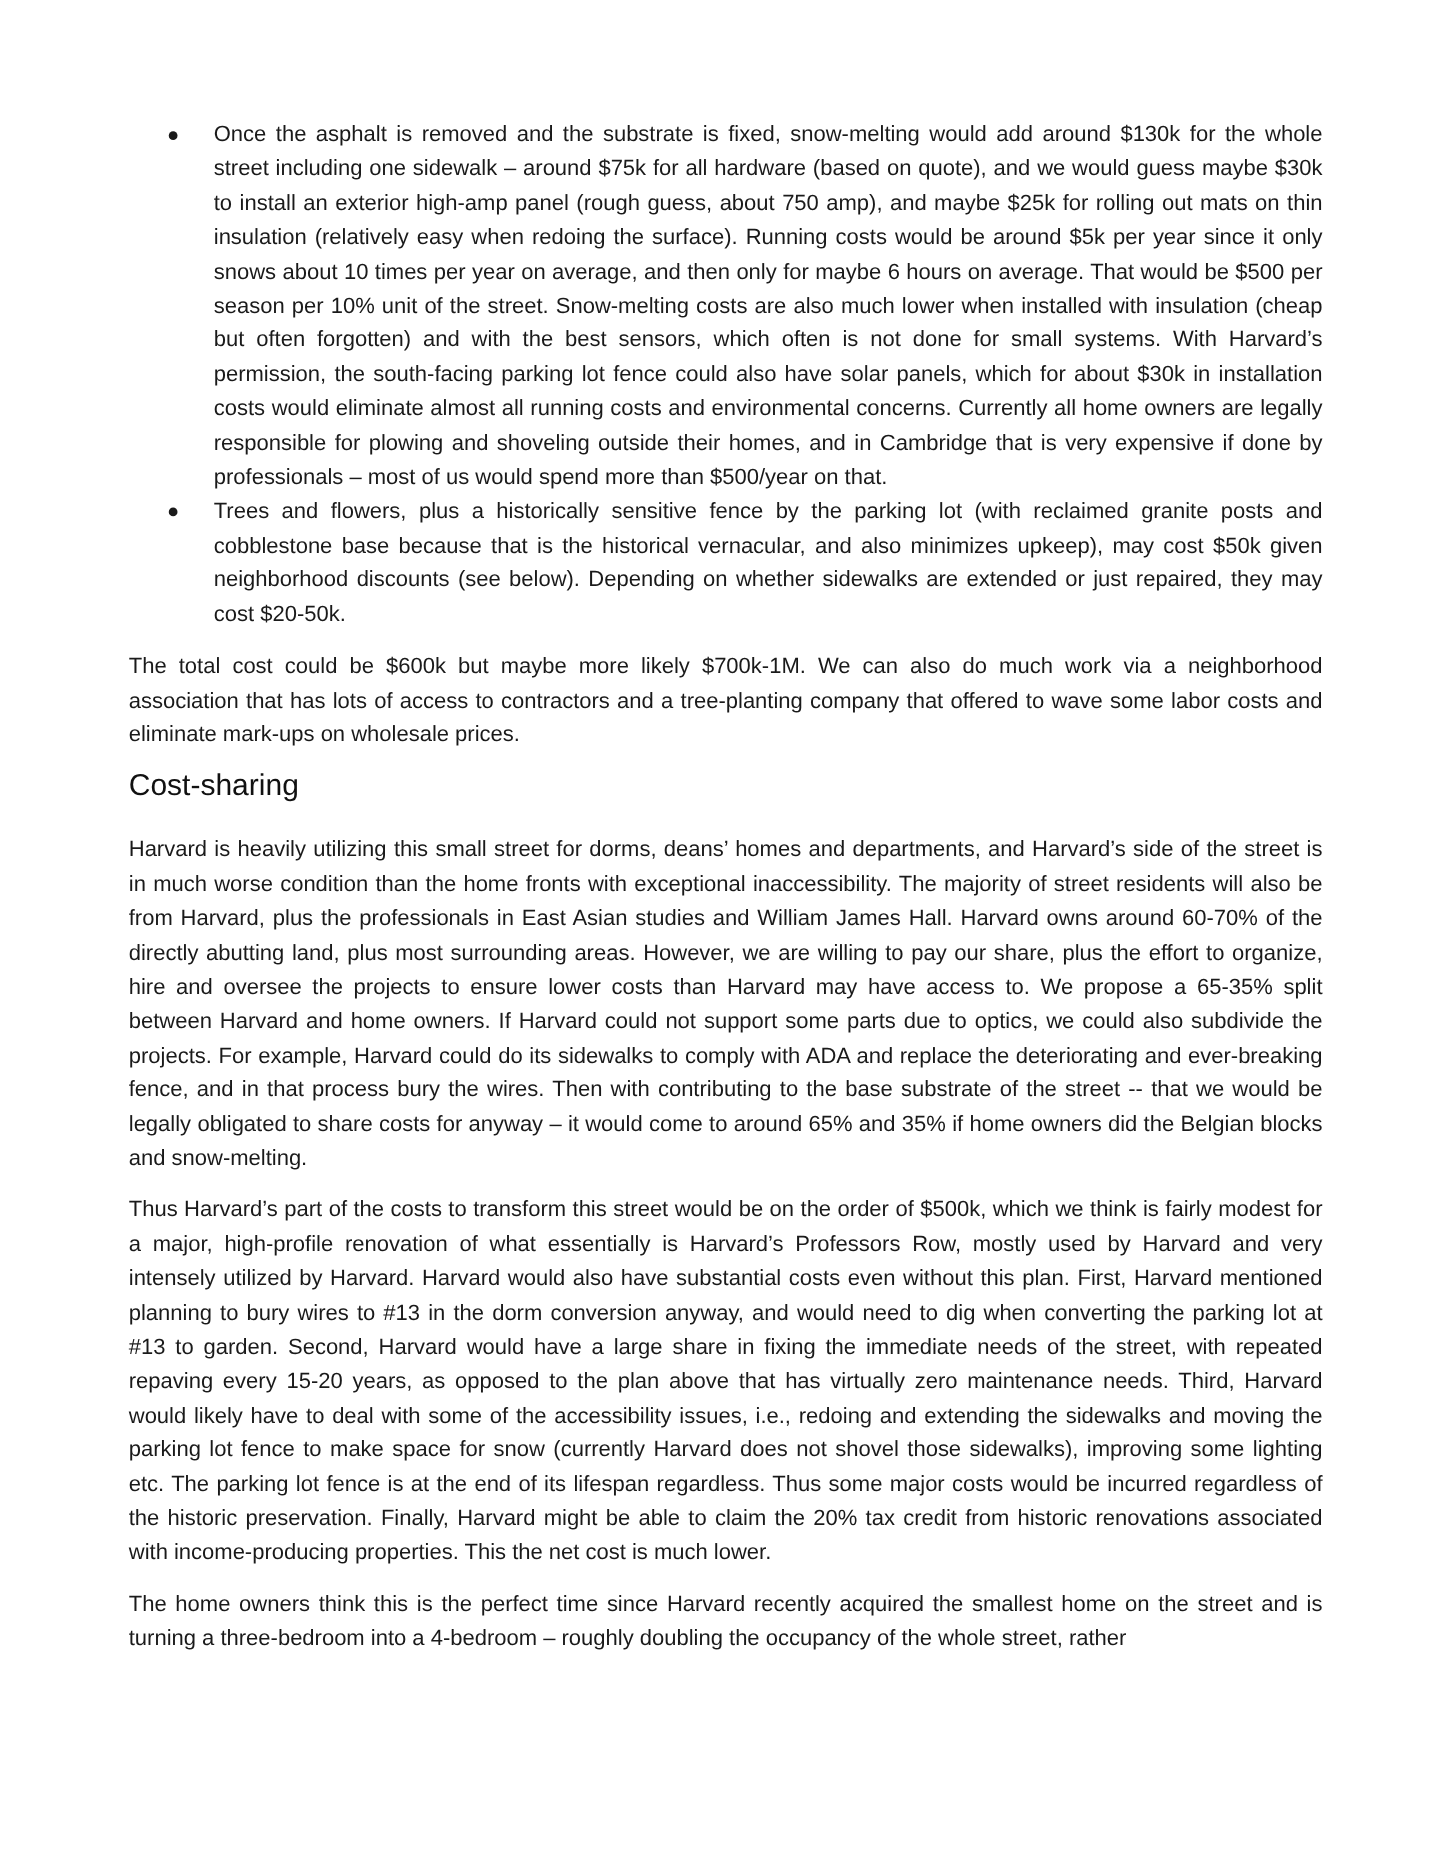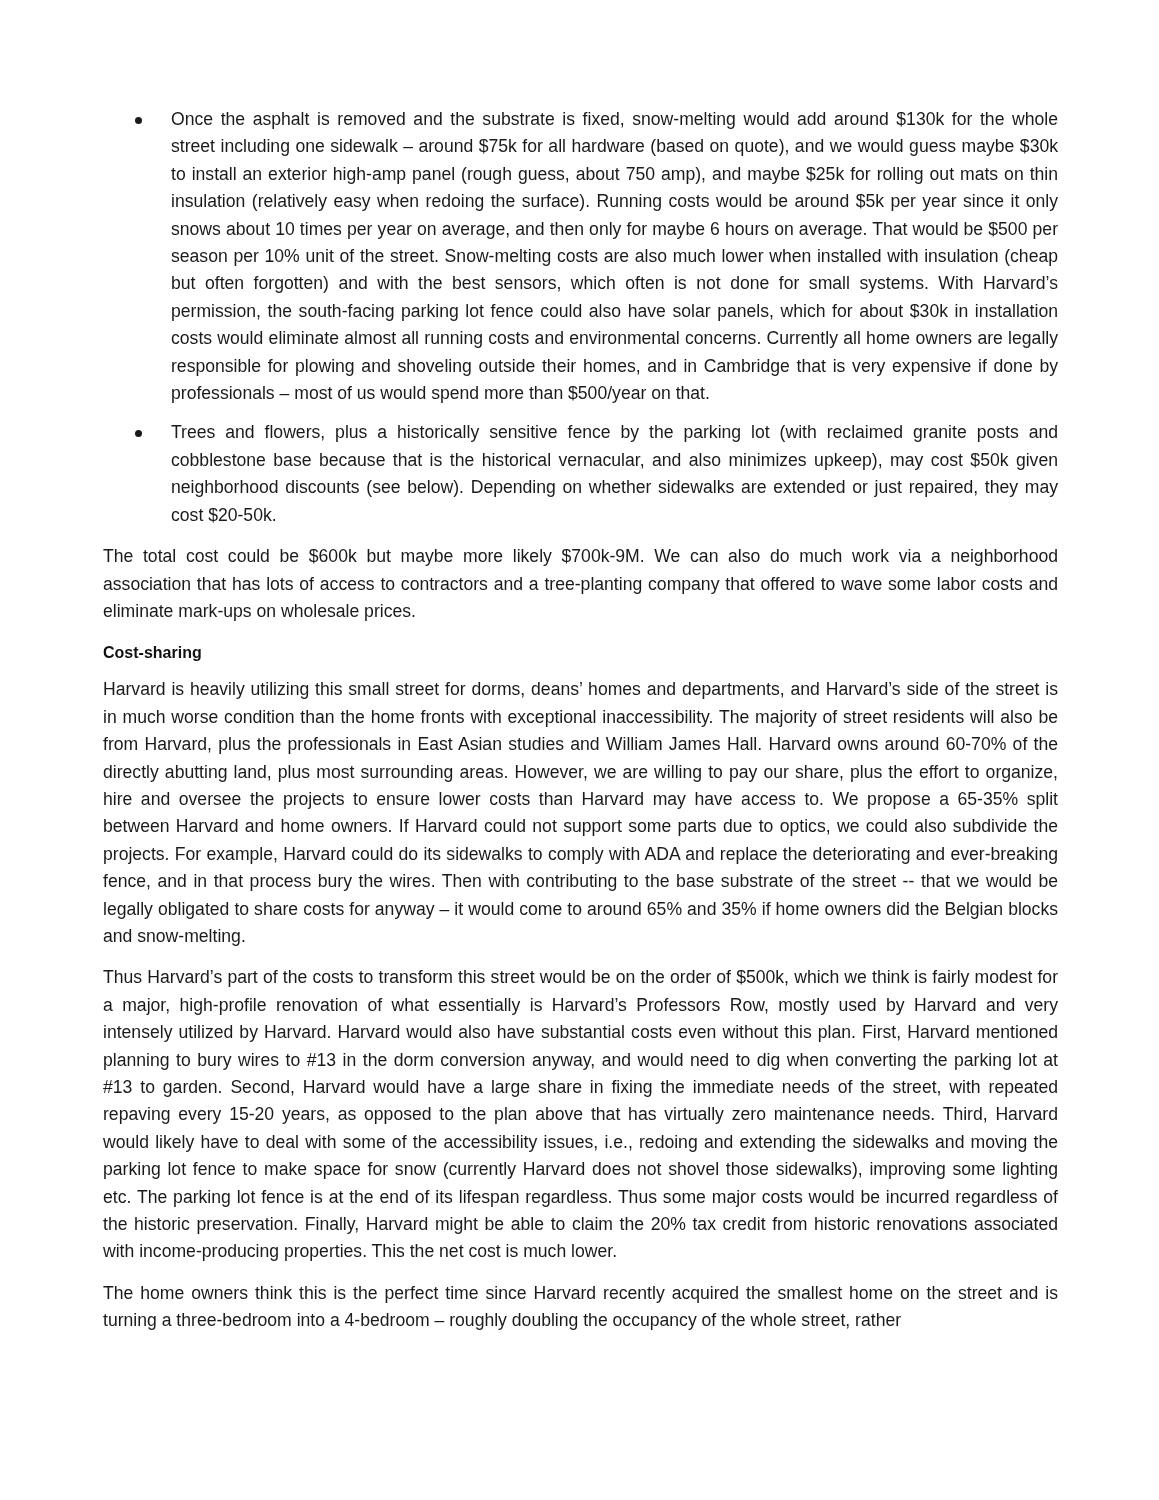--- a/index.html
+++ b/index.html
@@ -3,47 +3,47 @@
   <meta charset="utf-8">
   <style>
     html, body { margin: 0; padding: 0; background: #ffffff; }
     body { width: 1159px; height: 1500px; position: relative; overflow: hidden; }
     .page {
       position: absolute; left: 103px; top: 94px; width: 955px;
       font-family: "Liberation Sans", sans-serif;
       font-size: 17.6px; line-height: 27.4px; color: #1a1a1a;
     }
     .bullets { list-style: none; margin: 0; padding: 0; }
-    .bullets li { position: relative; padding-left: 68px; text-align: justify; margin-top: 12px; }
+    .bullets li { position: relative; padding-left: 68px; text-align: justify; }
     .bullets li .dot {
       position: absolute; left: 32px; top: 11px; width: 7px; height: 7px;
       border-radius: 50%; background: #1a1a1a;
     }
     p { margin: 0 0 14px 0; text-align: justify; }
     .after-list { margin-top: 14px; }
     h2 {
-      font-size: 16px; font-weight: bold; margin: 6px 0 9px 0; line-height: 28px;
+      font-size: 24px; font-weight: normal; margin: 6px 0 23px 0; line-height: 28px;
       color: #111;
     }
   </style>
 </head>
 <body>
 
 <div class="page">
   <ul class="bullets">
     <li>
       <span class="dot"></span>
       <span>Once the asphalt is removed and the substrate is fixed, snow-melting would add around $130k for the whole street including one sidewalk – around $75k for all hardware (based on quote), and we would guess maybe $30k to install an exterior high-amp panel (rough guess, about 750 amp), and maybe $25k for rolling out mats on thin insulation (relatively easy when redoing the surface). Running costs would be around $5k per year since it only snows about 10 times per year on average, and then only for maybe 6 hours on average. That would be $500 per season per 10% unit of the street. Snow-melting costs are also much lower when installed with insulation (cheap but often forgotten) and with the best sensors, which often is not done for small systems. With Harvard’s permission, the south-facing parking lot fence could also have solar panels, which for about $30k in installation costs would eliminate almost all running costs and environmental concerns. Currently all home owners are legally responsible for plowing and shoveling outside their homes, and in Cambridge that is very expensive if done by professionals – most of us would spend more than $500/year on that.</span>
     </li>
     <li>
       <span class="dot"></span>
       <span>Trees and flowers, plus a historically sensitive fence by the parking lot (with reclaimed granite posts and cobblestone base because that is the historical vernacular, and also minimizes upkeep), may cost $50k given neighborhood discounts (see below). Depending on whether sidewalks are extended or just repaired, they may cost $20-50k.</span>
     </li>
   </ul>
 
-  <p class="after-list">The total cost could be $600k but maybe more likely $700k-9M. We can also do much work via a neighborhood association that has lots of access to contractors and a tree-planting company that offered to wave some labor costs and eliminate mark-ups on wholesale prices.</p>
+  <p class="after-list">The total cost could be $600k but maybe more likely $700k-1M. We can also do much work via a neighborhood association that has lots of access to contractors and a tree-planting company that offered to wave some labor costs and eliminate mark-ups on wholesale prices.</p>
 
   <h2>Cost-sharing</h2>
 
   <p>Harvard is heavily utilizing this small street for dorms, deans’ homes and departments, and Harvard’s side of the street is in much worse condition than the home fronts with exceptional inaccessibility. The majority of street residents will also be from Harvard, plus the professionals in East Asian studies and William James Hall. Harvard owns around 60-70% of the directly abutting land, plus most surrounding areas. However, we are willing to pay our share, plus the effort to organize, hire and oversee the projects to ensure lower costs than Harvard may have access to. We propose a 65-35% split between Harvard and home owners. If Harvard could not support some parts due to optics, we could also subdivide the projects. For example, Harvard could do its sidewalks to comply with ADA and replace the deteriorating and ever-breaking fence, and in that process bury the wires. Then with contributing to the base substrate of the street -- that we would be legally obligated to share costs for anyway – it would come to around 65% and 35% if home owners did the Belgian blocks and snow-melting.</p>
   <p>Thus Harvard’s part of the costs to transform this street would be on the order of $500k, which we think is fairly modest for a major, high-profile renovation of what essentially is Harvard’s Professors Row, mostly used by Harvard and very intensely utilized by Harvard. Harvard would also have substantial costs even without this plan. First, Harvard mentioned planning to bury wires to #13 in the dorm conversion anyway, and would need to dig when converting the parking lot at #13 to garden. Second, Harvard would have a large share in fixing the immediate needs of the street, with repeated repaving every 15-20 years, as opposed to the plan above that has virtually zero maintenance needs. Third, Harvard would likely have to deal with some of the accessibility issues, i.e., redoing and extending the sidewalks and moving the parking lot fence to make space for snow (currently Harvard does not shovel those sidewalks), improving some lighting etc. The parking lot fence is at the end of its lifespan regardless. Thus some major costs would be incurred regardless of the historic preservation. Finally, Harvard might be able to claim the 20% tax credit from historic renovations associated with income-producing properties. This the net cost is much lower.</p>
   <p>The home owners think this is the perfect time since Harvard recently acquired the smallest home on the street and is turning a three-bedroom into a 4-bedroom – roughly doubling the occupancy of the whole street, rather</p>
 </div>
 
 </body></html>

